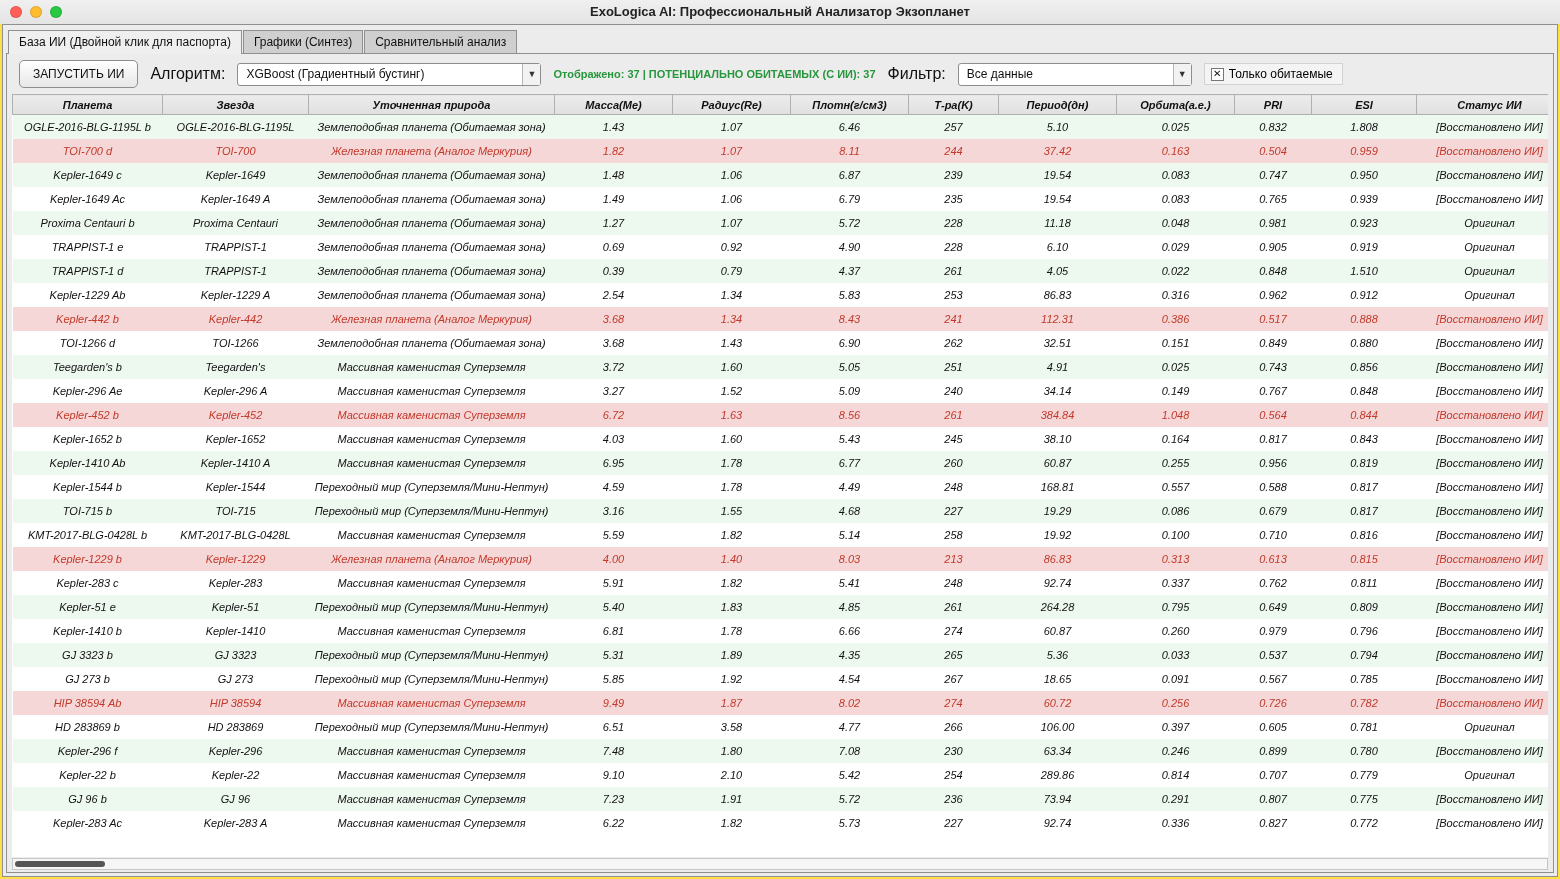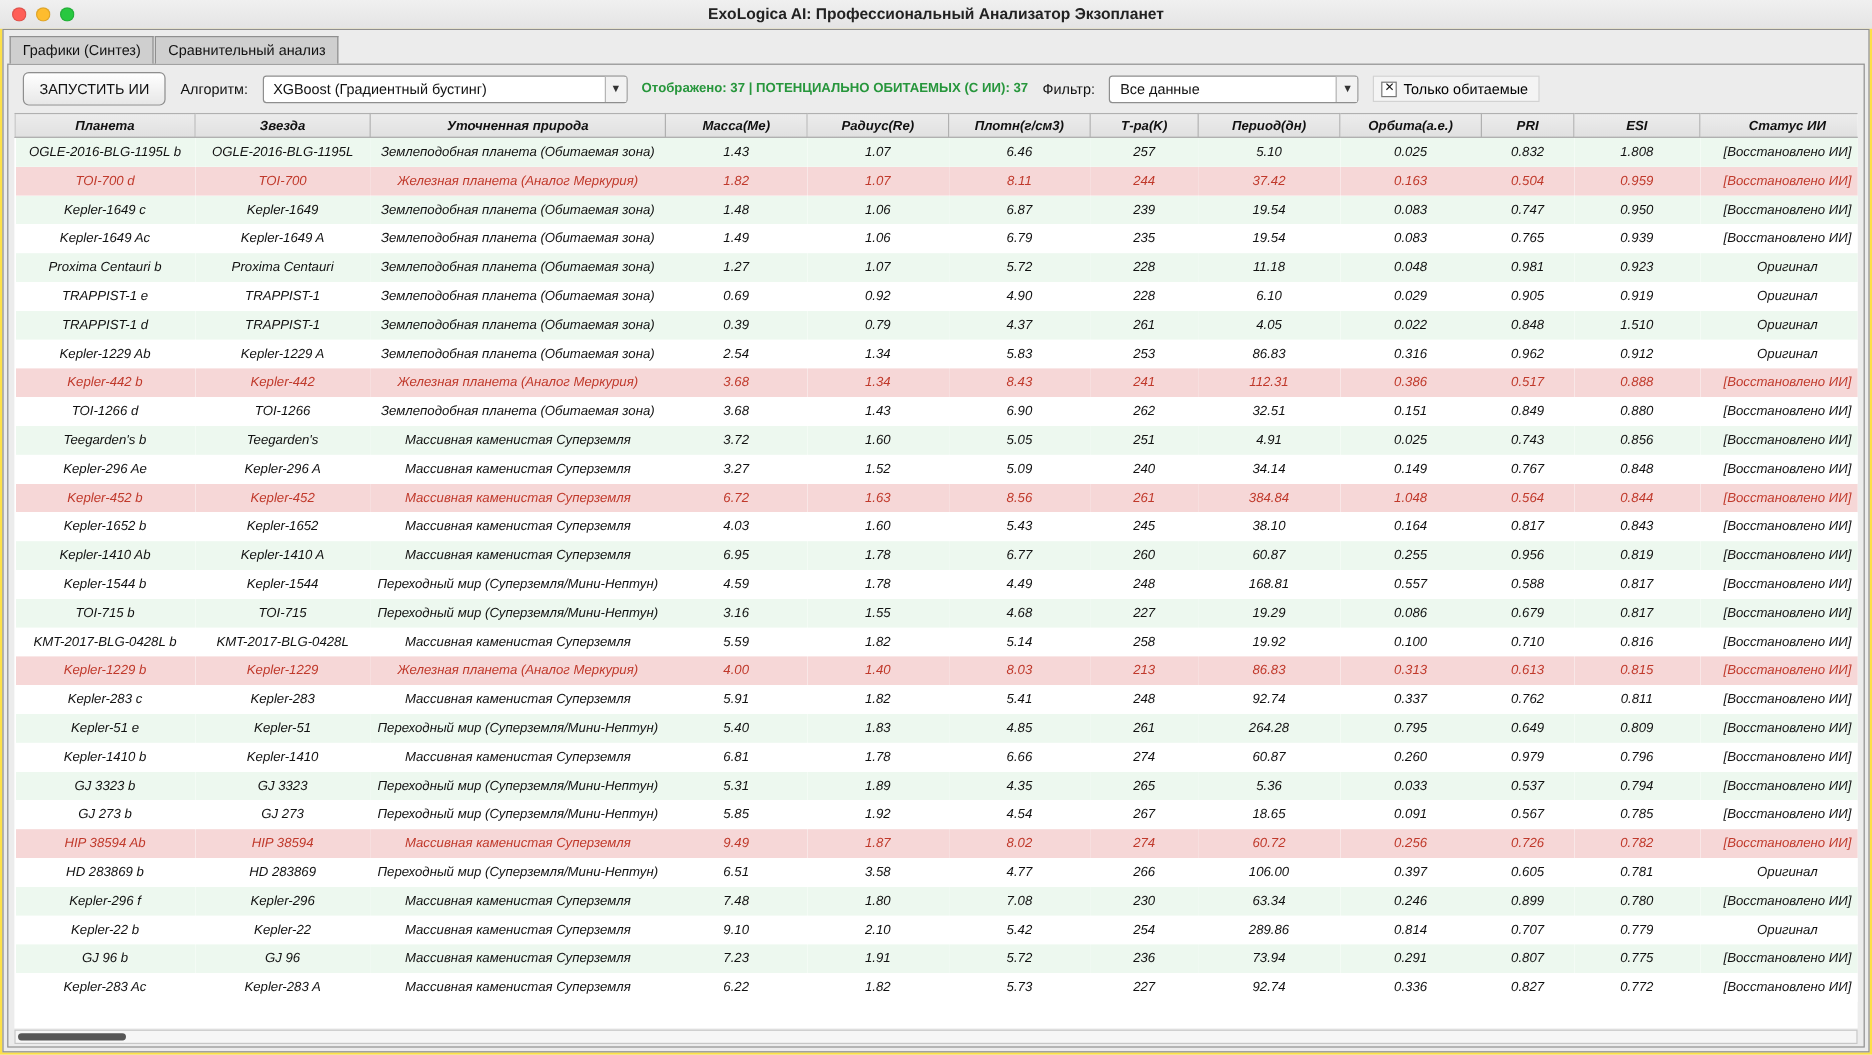--- a/index.html
+++ b/index.html
@@ -26,27 +26,27 @@
 
   .outer-content { flex:1; min-height:0; border:1px solid #8f8f8f; margin:0 2px 2px 2px; background:#ececec;
                    display:flex; flex-direction:column; }
   .inner-content { flex:1; min-height:0; border:1px solid #8f8f8f; margin:0 3px 3px 3px; background:#ececec;
                    display:flex; flex-direction:column; }
 
   
   .toolbar { flex:0 0 40px; display:flex; align-items:center; gap:12px; padding:0 12px; }
   .btn { font-family:inherit; font-size:12px; padding:6px 13px; border:1px solid #8e8e8e; border-radius:5px;
          background:linear-gradient(#ffffff,#e7e7e7); color:#111; cursor:pointer; }
-  .lbl { font-size:12px; color:#111; }
+  .lbl { font-size:16px; color:#111; }
   .combobox { display:flex; align-items:center; background:#fff; border:1px solid #8e8e8e; border-radius:3px;
               height:23px; font-size:12px; color:#111; }
   .combobox .val { padding:0 8px; flex:1; white-space:nowrap; overflow:hidden; }
   .combobox .arrowbox { width:18px; align-self:stretch; border-left:1px solid #b5b5b5; display:flex;
                         align-items:center; justify-content:center; font-size:9px; color:#333; background:#f2f2f2; }
-  .combo-alg { width:304px; } .combo-filter { width:208px; }
+  .combo-alg { width:304px; } .combo-filter { width:234px; }
   .status { font-size:11px; font-weight:bold; color:#27963c; white-space:nowrap; }
   .checkbox { display:flex; align-items:center; gap:5px; font-size:12px; background:#f4f4f4;
               border:1px solid #d2d2d2; padding:3px 9px 3px 6px; }
   .checkbox .box { width:13px; height:13px; border:1px solid #777; background:#fff; display:flex;
                    align-items:center; justify-content:center; font-size:10px; line-height:1; color:#111; }
 
   
   .table-zone { flex:1; min-height:0; margin:0 5px; background:#ffffff; overflow:hidden;font-style:italic; }
   table { width:100%; table-layout:fixed; border-collapse:collapse; }
   thead th { background:linear-gradient(#ececec,#e0e0e0); border:1px solid #b0b0b0; font-size:11px;
@@ -74,20 +74,21 @@
       <span class="tl yellow"></span>
       <span class="tl green"></span>
     </div>
     <div class="win-title">ExoLogica AI: Профессиональный Анализатор Экзопланет</div>
   </div>
 
 
   <div class="outer-content">
 
     <div class="tabbar inner" id="inner-tabs">
+        <div class="tab active">База ИИ (Двойной клик для паспорта)</div>
         <div class="tab">Графики (Синтез)</div>
         <div class="tab">Сравнительный анализ</div>
       </div>
 
     <div class="inner-content">
 
       <div class="toolbar">
         <button class="btn">ЗАПУСТИТЬ ИИ</button>
 
         <span class="lbl">Алгоритм:</span>

